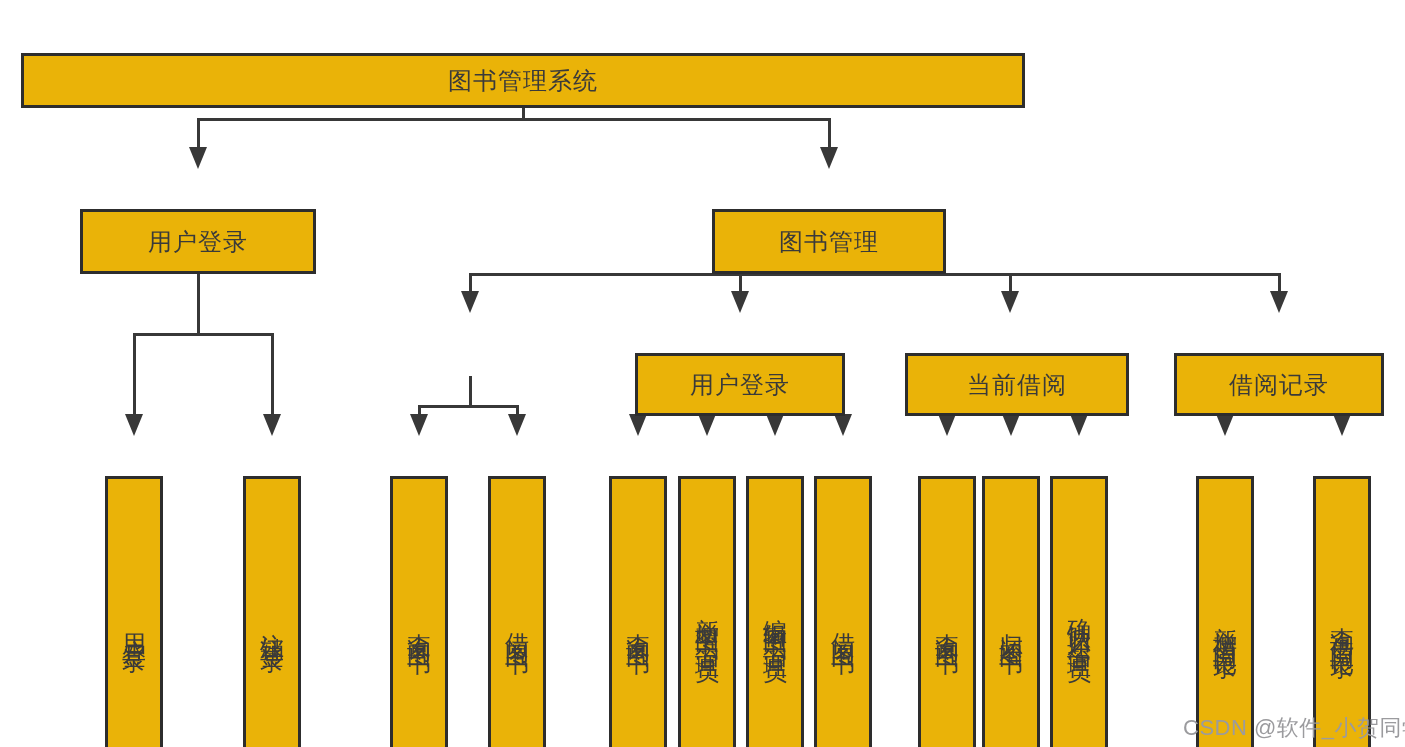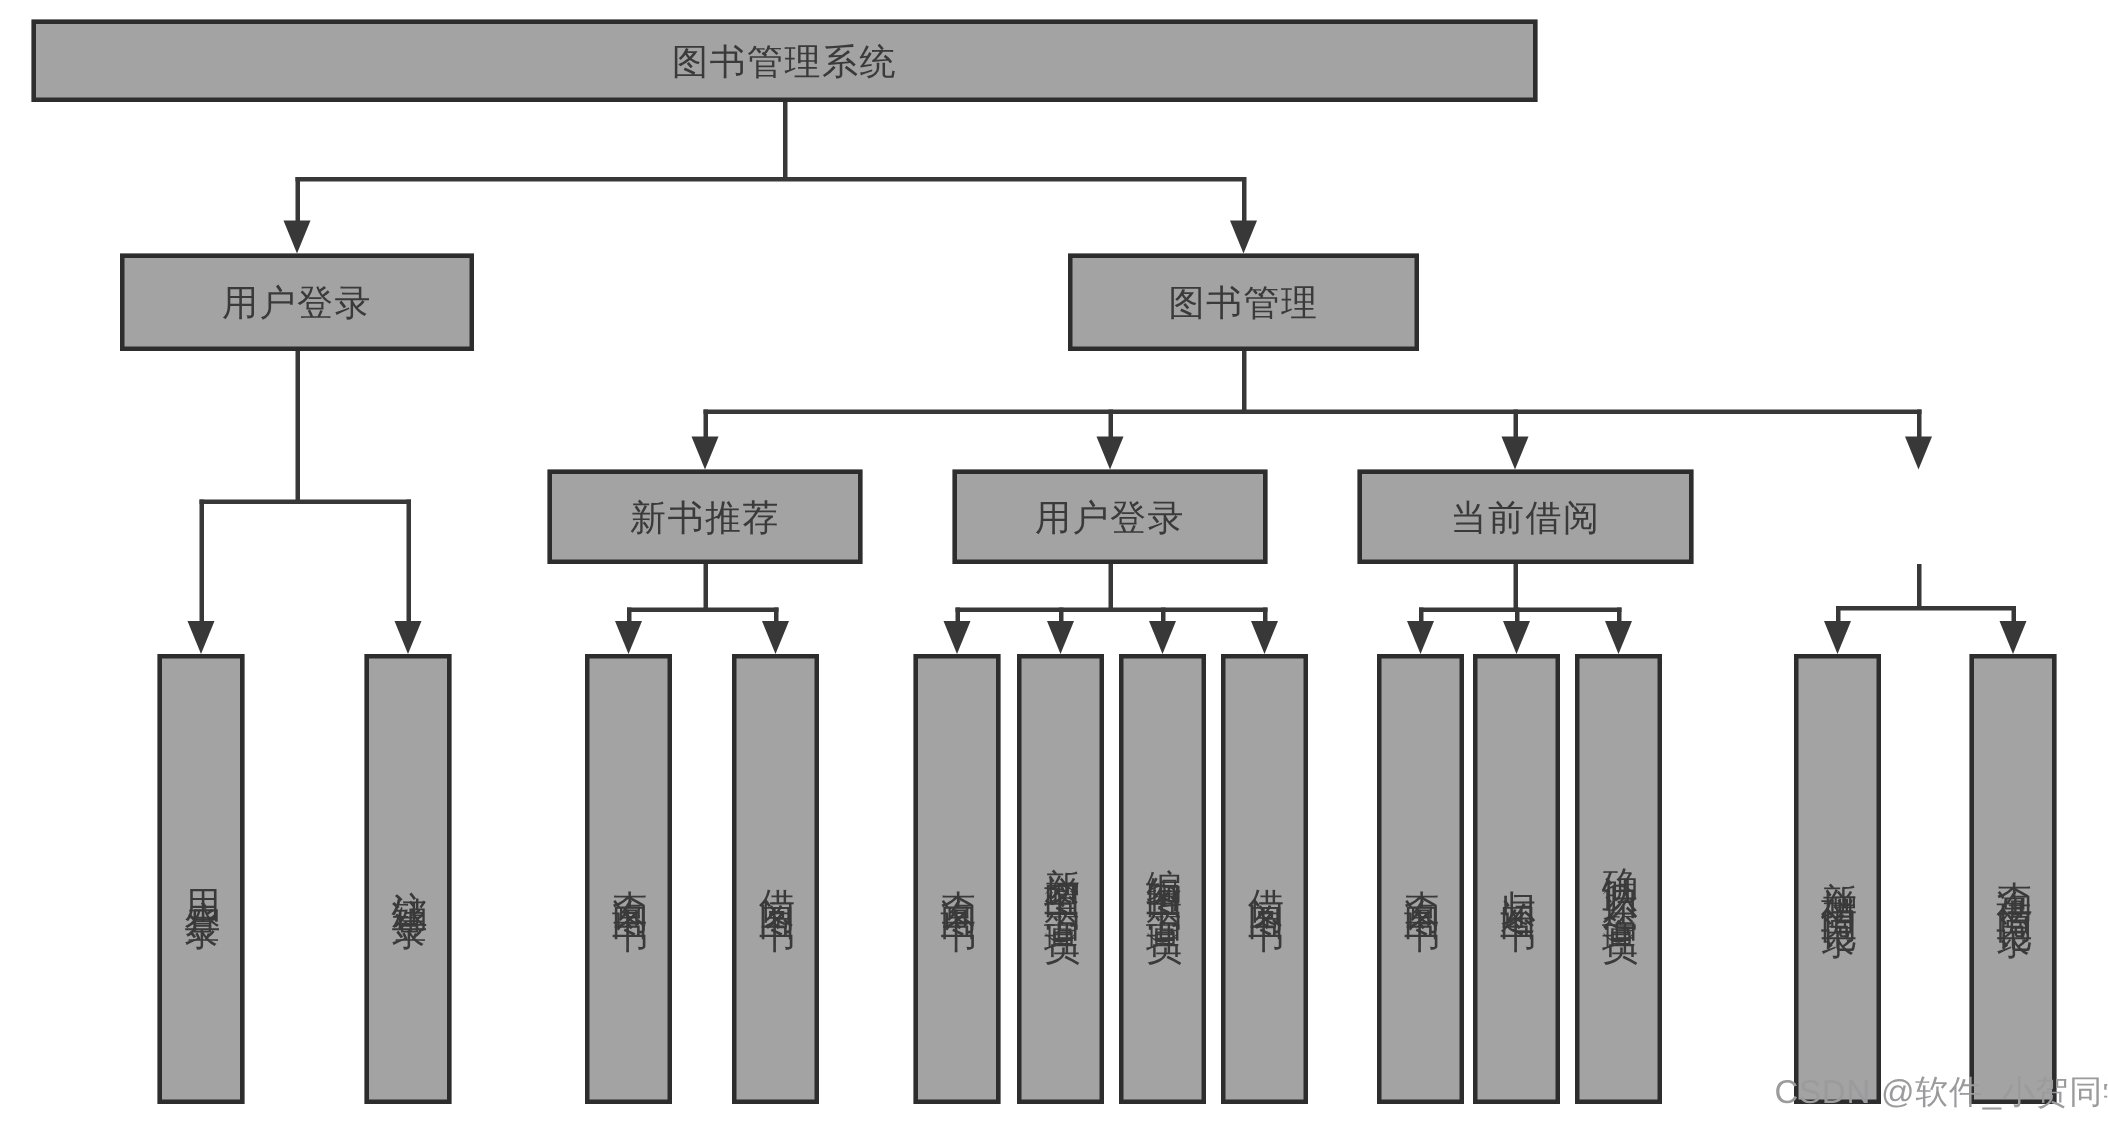--- a/index.html
+++ b/index.html
@@ -14,26 +14,27 @@
   body{font-family:"Liberation Sans","DejaVu Sans",sans-serif;}
   .canvas{
     position:relative;
     width:1405px;height:747px;
     background:var(--background);
     overflow:hidden;
   }
   .box{
     position:absolute;
     border:3px solid var(--box-border);
-    background:#a3a3a3;
+    background:#eab308;
     color:var(--text);
     display:flex;
     align-items:center;
     justify-content:center;
     font-size:24px;
+    margin-top:40px;
   }
   .hbox{letter-spacing:1px;}
   .vbox{
     writing-mode:vertical-rl;
     text-orientation:mixed;
     letter-spacing:6px;
     line-height:1;
   }
   .vline{position:absolute;width:3px;background:var(--line);}
   .hline{position:absolute;height:3px;background:var(--line);}
@@ -115,23 +116,23 @@
   <div class="vline" style="left:1224px;top:404px;height:12px;"></div>
   <div class="arrow" style="left:1216px;top:414px;"></div>
   <div class="vline" style="left:1341px;top:404px;height:12px;"></div>
   <div class="arrow" style="left:1333px;top:414px;"></div>
 
   <div class="box hbox" style="left:21px;top:13px;width:1004px;height:55px;">图书管理系统</div>
 
   <div class="box hbox" style="left:80px;top:169px;width:236px;height:65px;">用户登录</div>
   <div class="box hbox" style="left:712px;top:169px;width:234px;height:65px;">图书管理</div>
 
-  <div class="box hbox" style="left:365px;top:313px;width:210px;height:63px;">新书推荐</div>
   <div class="box hbox" style="left:635px;top:313px;width:210px;height:63px;">用户登录</div>
   <div class="box hbox" style="left:905px;top:313px;width:224px;height:63px;">当前借阅</div>
+  <div class="box hbox" style="left:1174px;top:313px;width:210px;height:63px;">借阅记录</div>
 
   <div class="box vbox" style="left:105px;top:436px;width:58px;height:300px;">用户登录</div>
   <div class="box vbox" style="left:243px;top:436px;width:58px;height:300px;">注销登录</div>
 
   <div class="box vbox" style="left:390px;top:436px;width:58px;height:300px;">查询图书</div>
   <div class="box vbox" style="left:488px;top:436px;width:58px;height:300px;">借阅图书</div>
 
   <div class="box vbox" style="left:609px;top:436px;width:58px;height:300px;">查询图书</div>
   <div class="box vbox" style="left:678px;top:436px;width:58px;height:300px;">新增图书（管理员）</div>
   <div class="box vbox" style="left:746px;top:436px;width:58px;height:300px;">编辑图书（管理员）</div>

